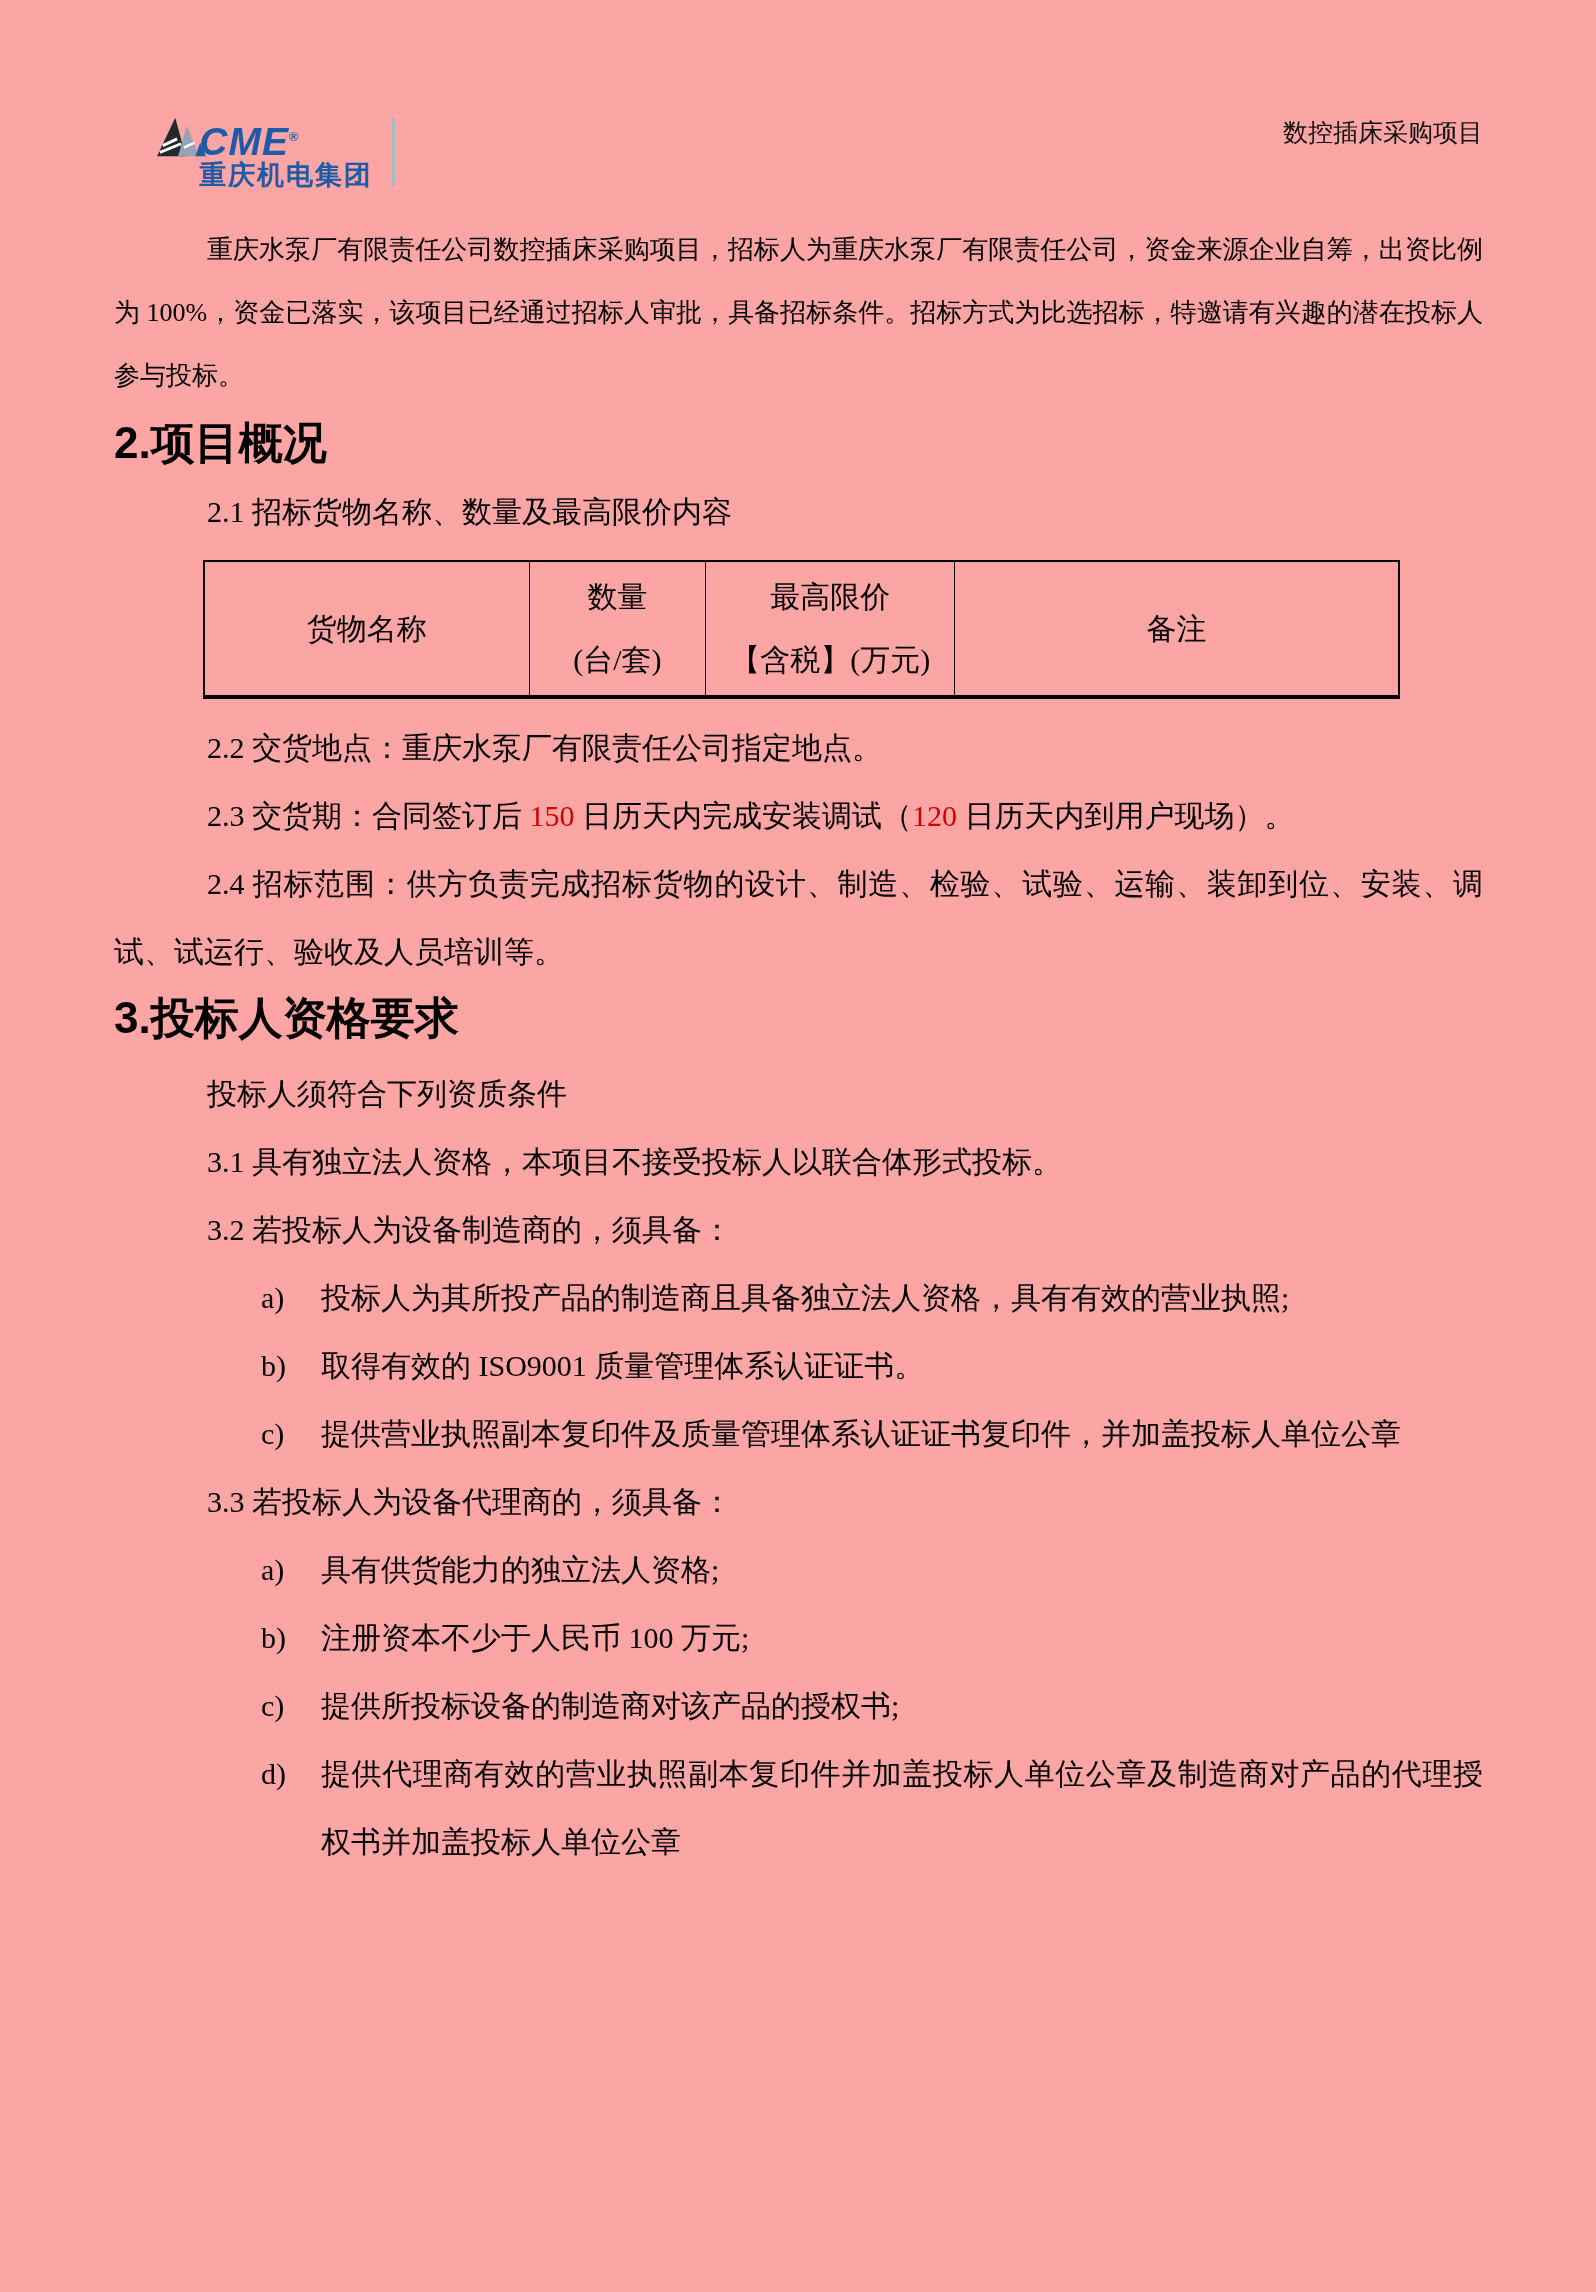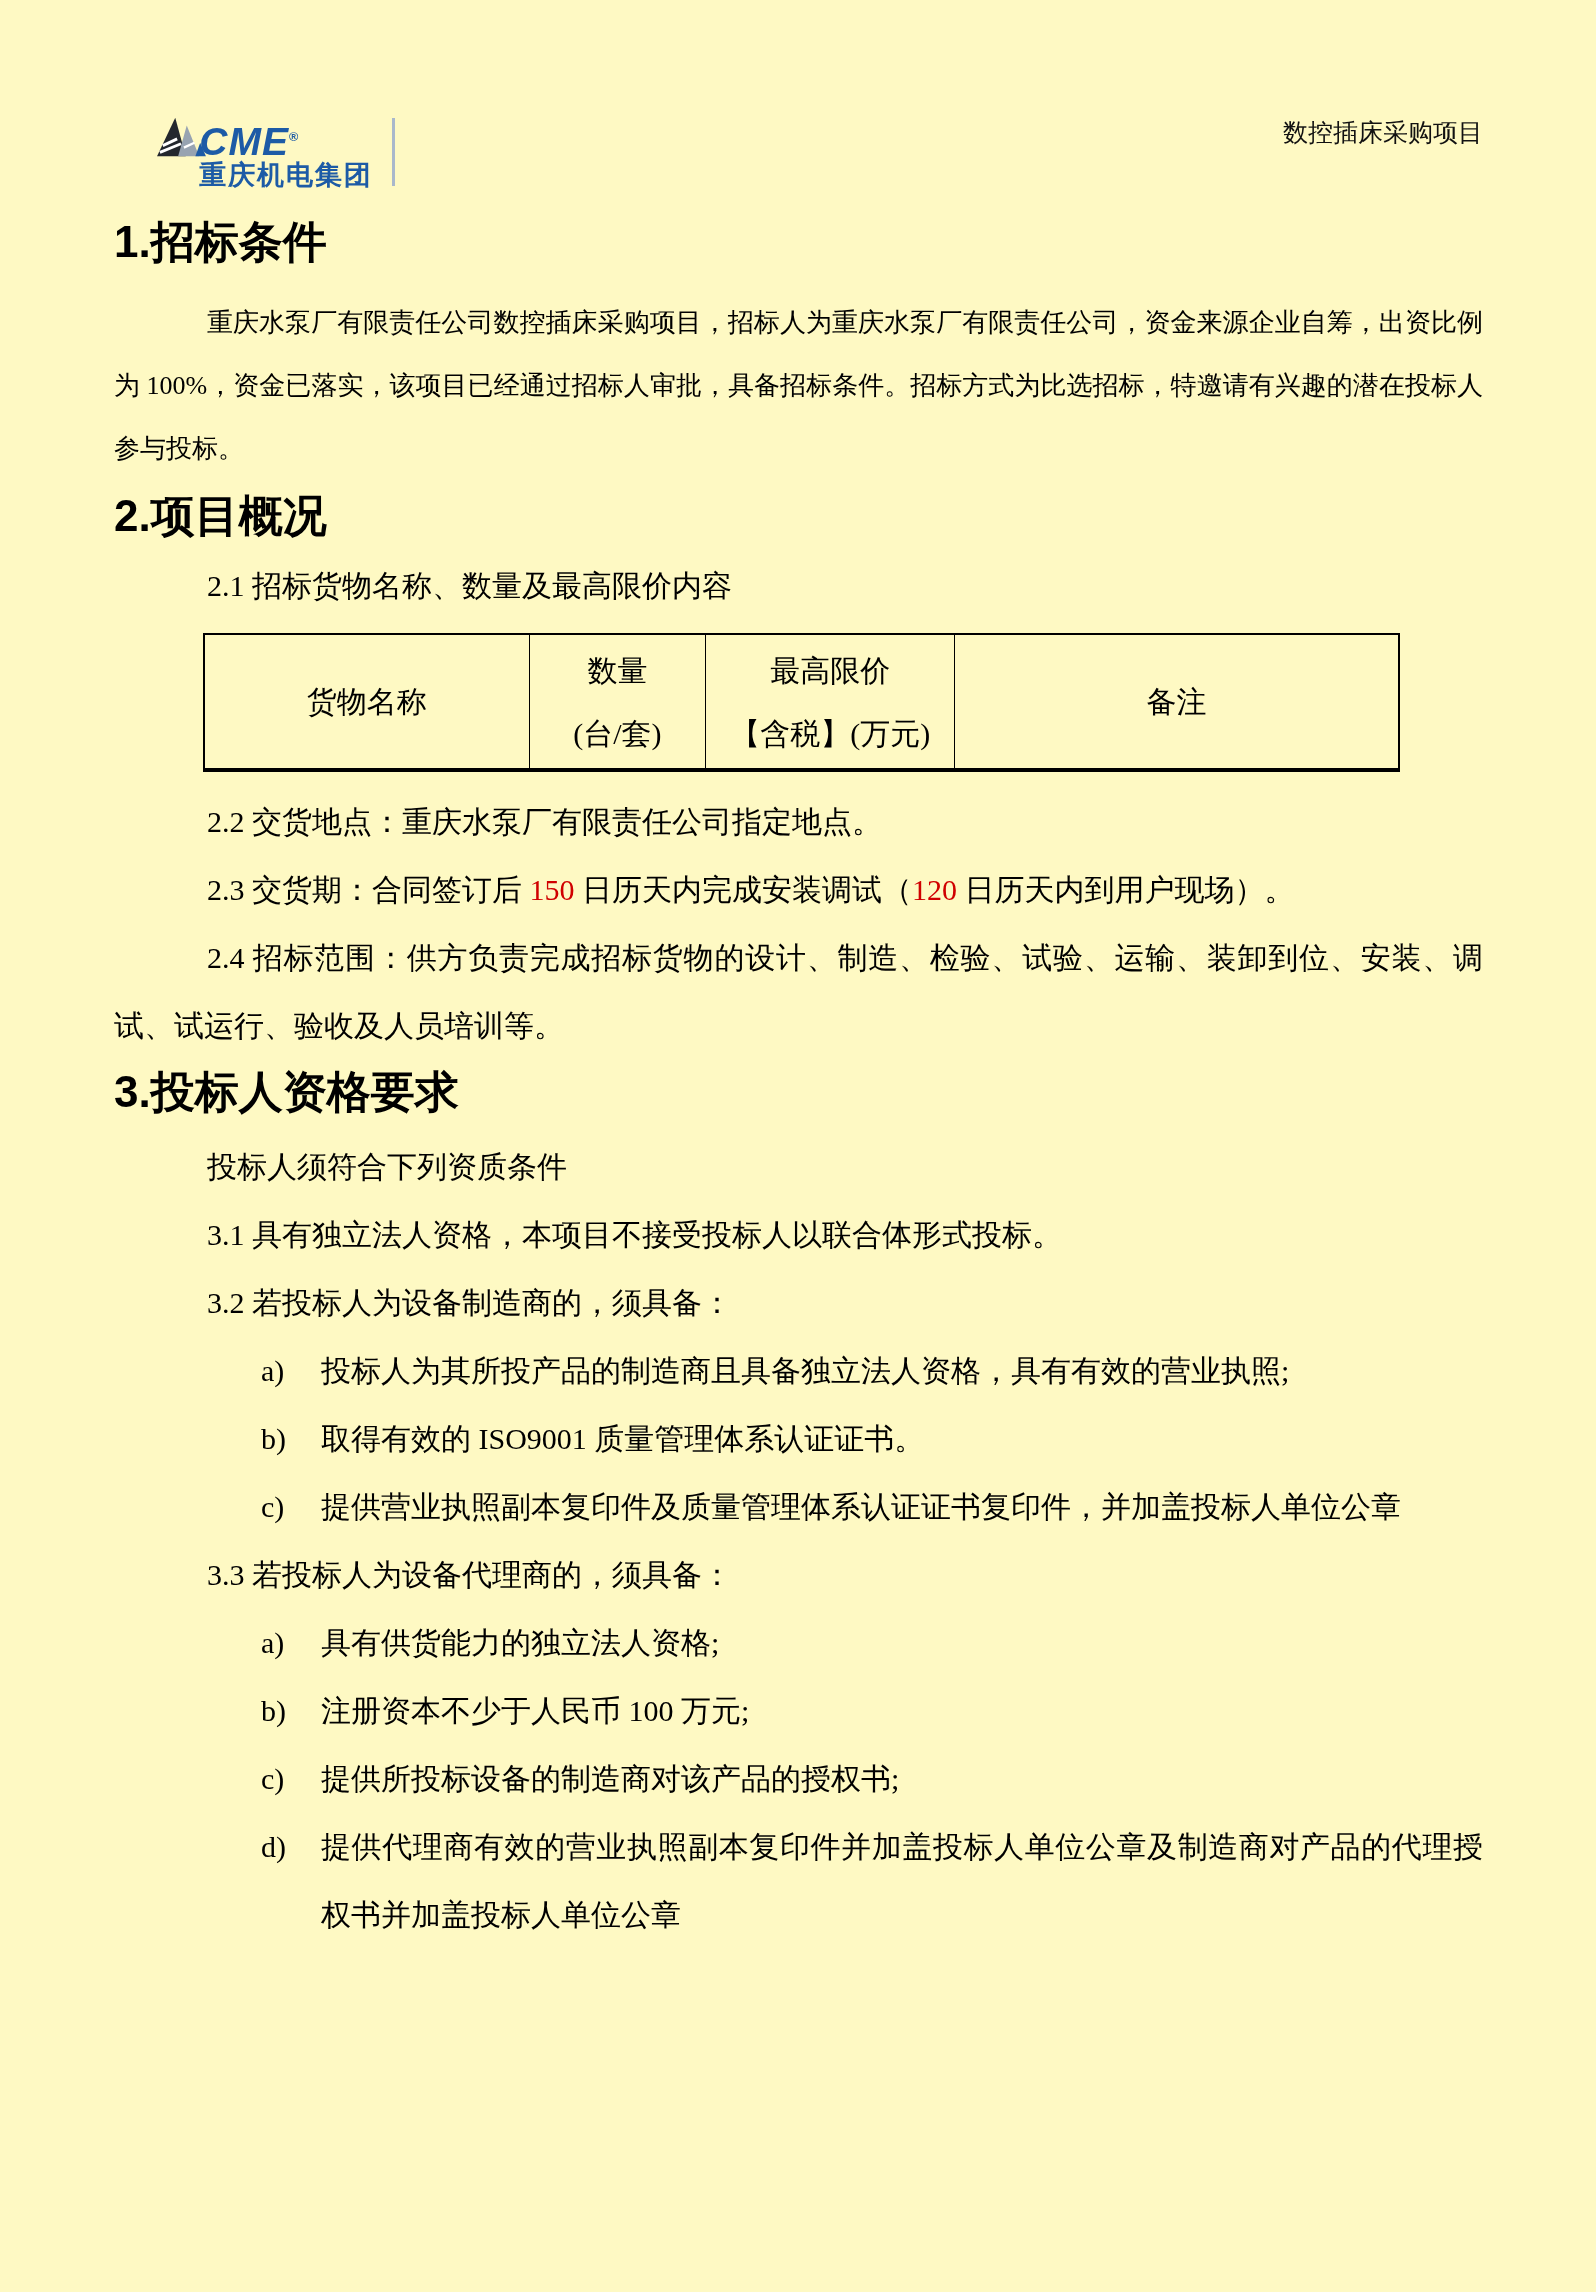--- a/index.html
+++ b/index.html
@@ -1,21 +1,21 @@
 <!DOCTYPE html>
 <html lang="zh"><head>
 <meta charset="utf-8">
 <style>
   html,body{margin:0;padding:0;background:#ffffff;}
   .page{
     position:relative;
     width:1597px;height:2292px;
     box-sizing:border-box;
     padding:114px 114px 0 114px;
-    background:#fef9c3;
+    background:#fca5a5;
     color:#000;
     font-family:"Liberation Serif","DejaVu Serif",serif;
     overflow:hidden;
   }
   
   .doc-header{display:flex;justify-content:space-between;align-items:flex-start;height:83px;}
   .logo-row{display:flex;align-items:center;margin-left:41px;}
   .cme-block{display:flex;align-items:flex-end;position:relative;}
   .cme-icon{margin-right:-7.7px;margin-bottom:25px;}
   .cme-texts{display:flex;flex-direction:column;line-height:1;}
@@ -82,21 +82,20 @@
         <span class="cme-texts">
           <span class="cme-word"><span>CME</span><span class="cme-reg">®</span></span>
           <span class="cme-group">重庆机电集团</span>
         </span>
       </div>
       <div class="logo-divider"></div>
     </div>
     <div class="proj-label">数控插床采购项目</div>
   </div>
 
-  <h1 class="sec-title">1.招标条件</h1>
   <p class="para">重庆水泵厂有限责任公司数控插床采购项目，招标人为重庆水泵厂有限责任公司，资金来源企业自筹，出资比例为 100%，资金已落实，该项目已经通过招标人审批，具备招标条件。招标方式为比选招标，特邀请有兴趣的潜在投标人参与投标。</p>
 
   <h1 class="sec-title mt8">2.项目概况</h1>
   <p class="body-line mt8">2.1 招标货物名称、数量及最高限价内容</p>
 
   <table class="goods">
     <colgroup>
       <col style="width:27.2%">
         <col style="width:14.8%">
         <col style="width:20.8%">

